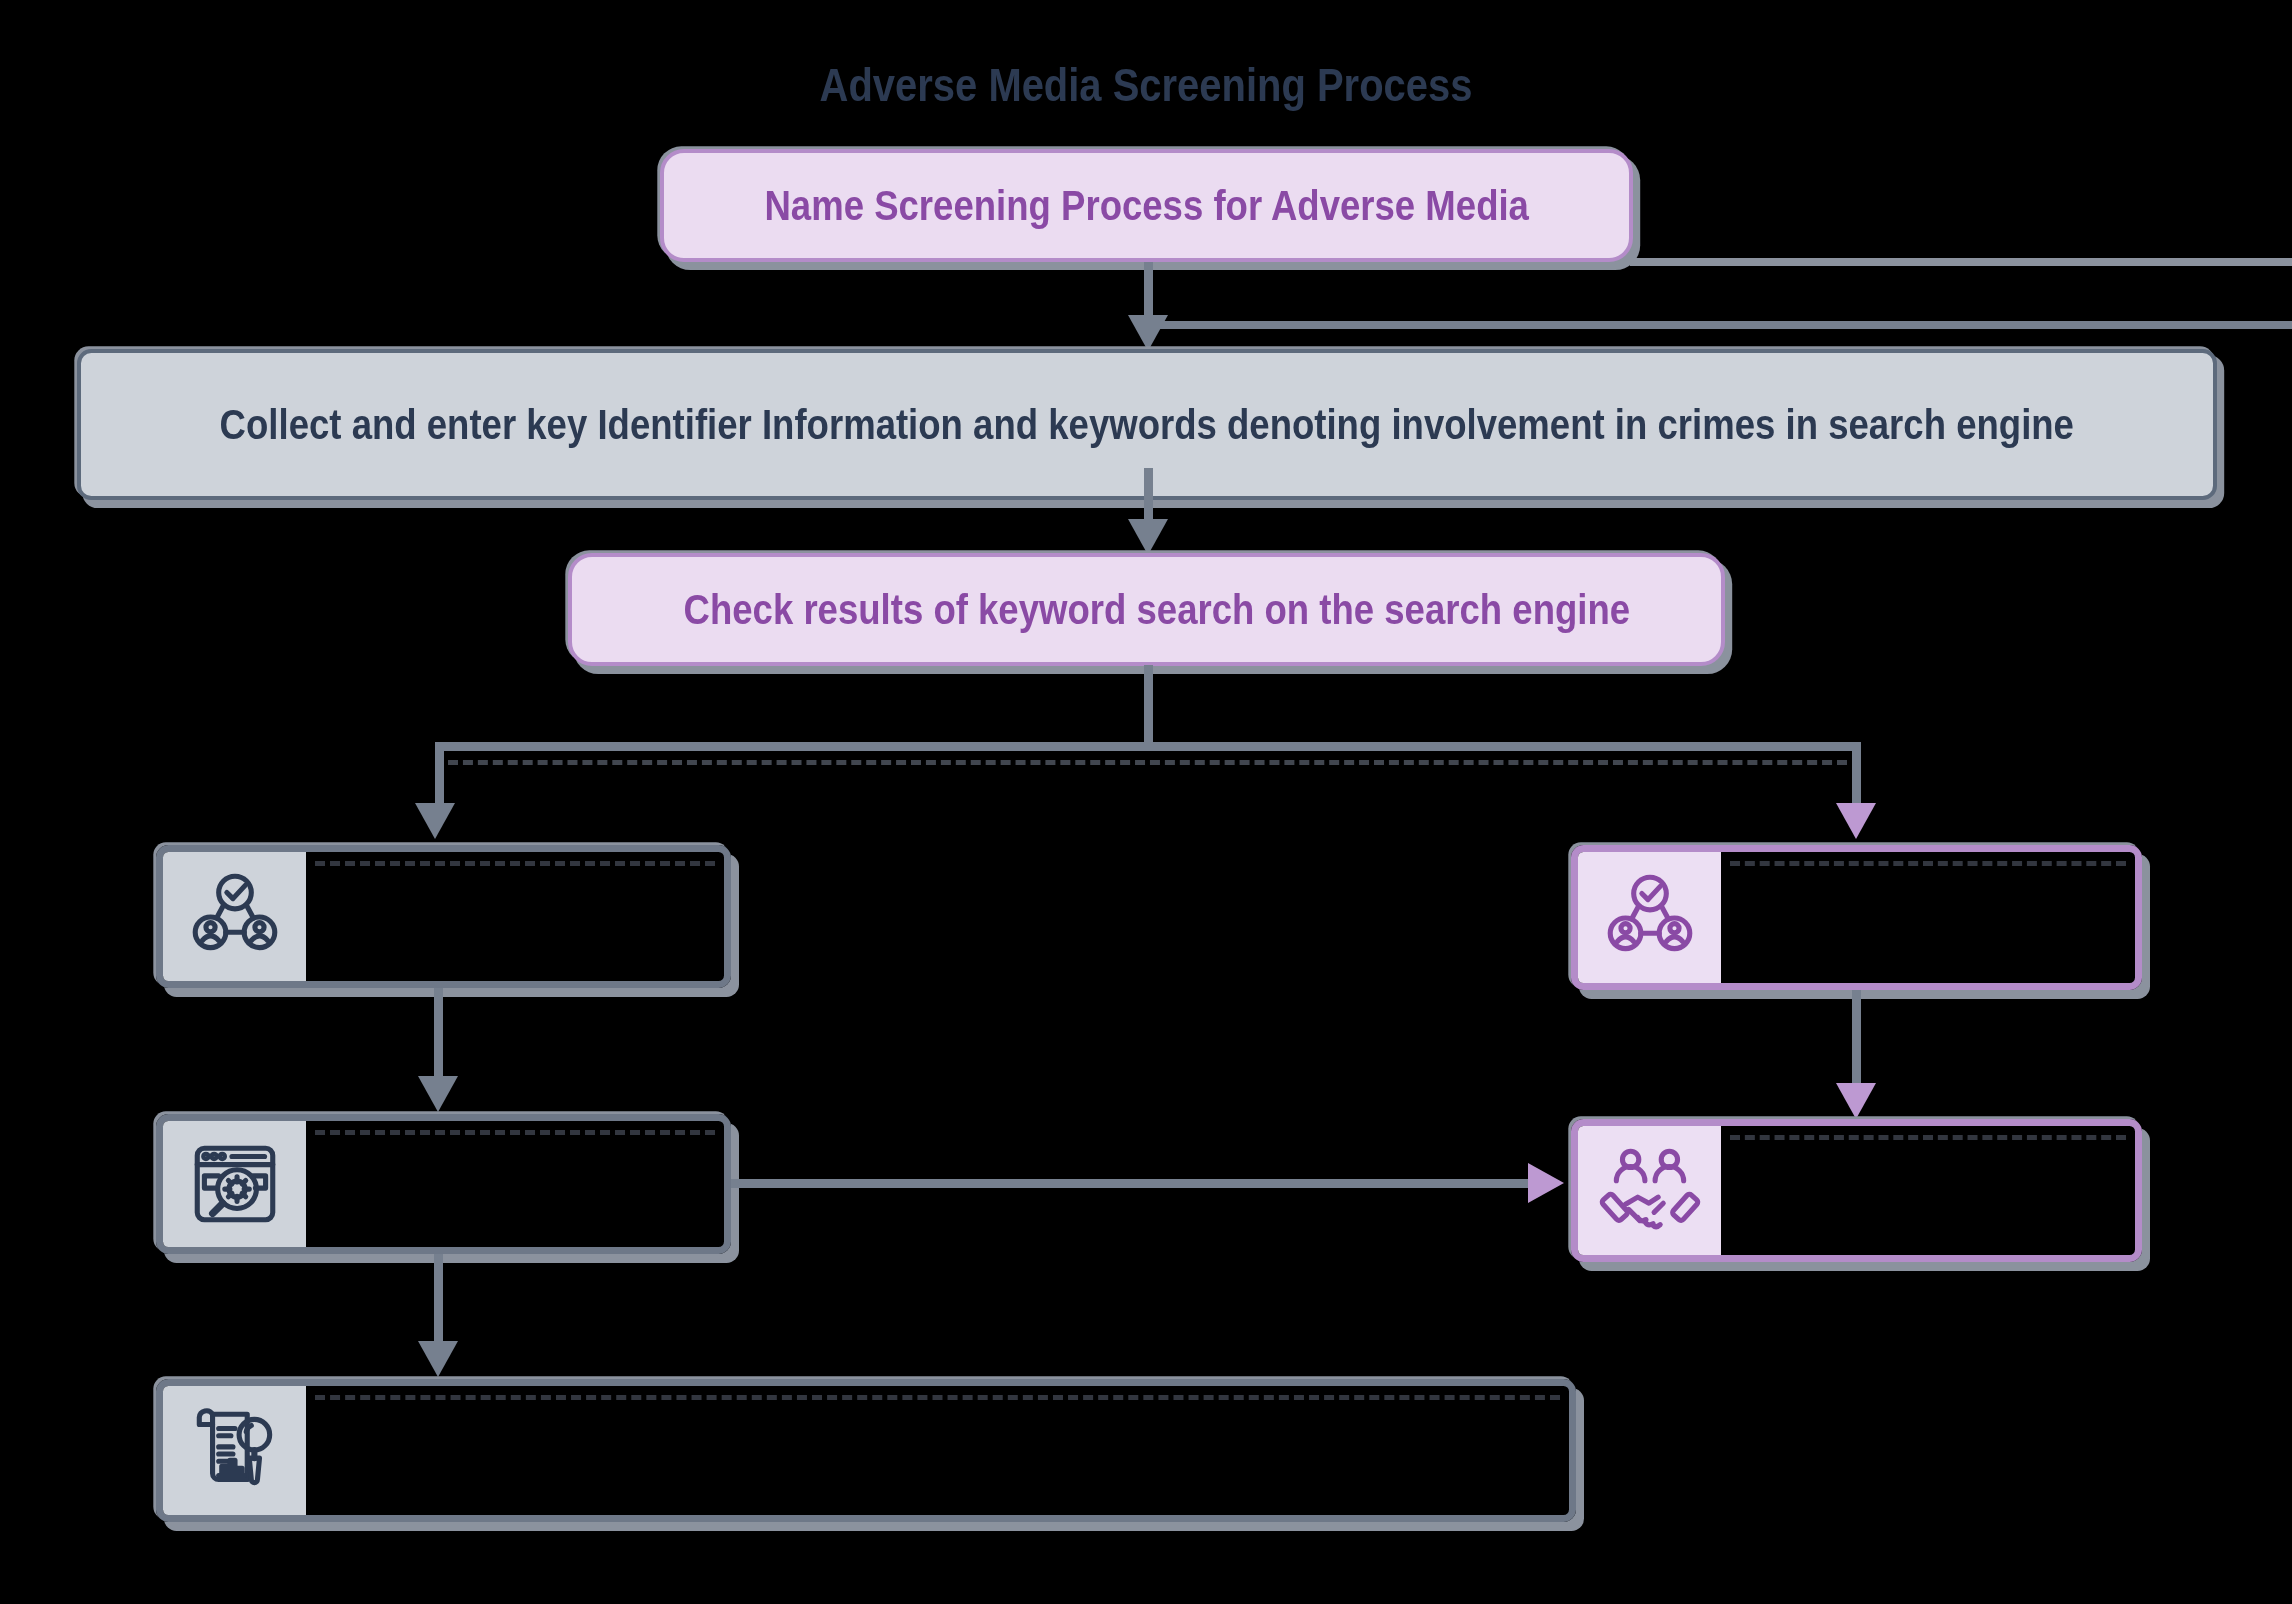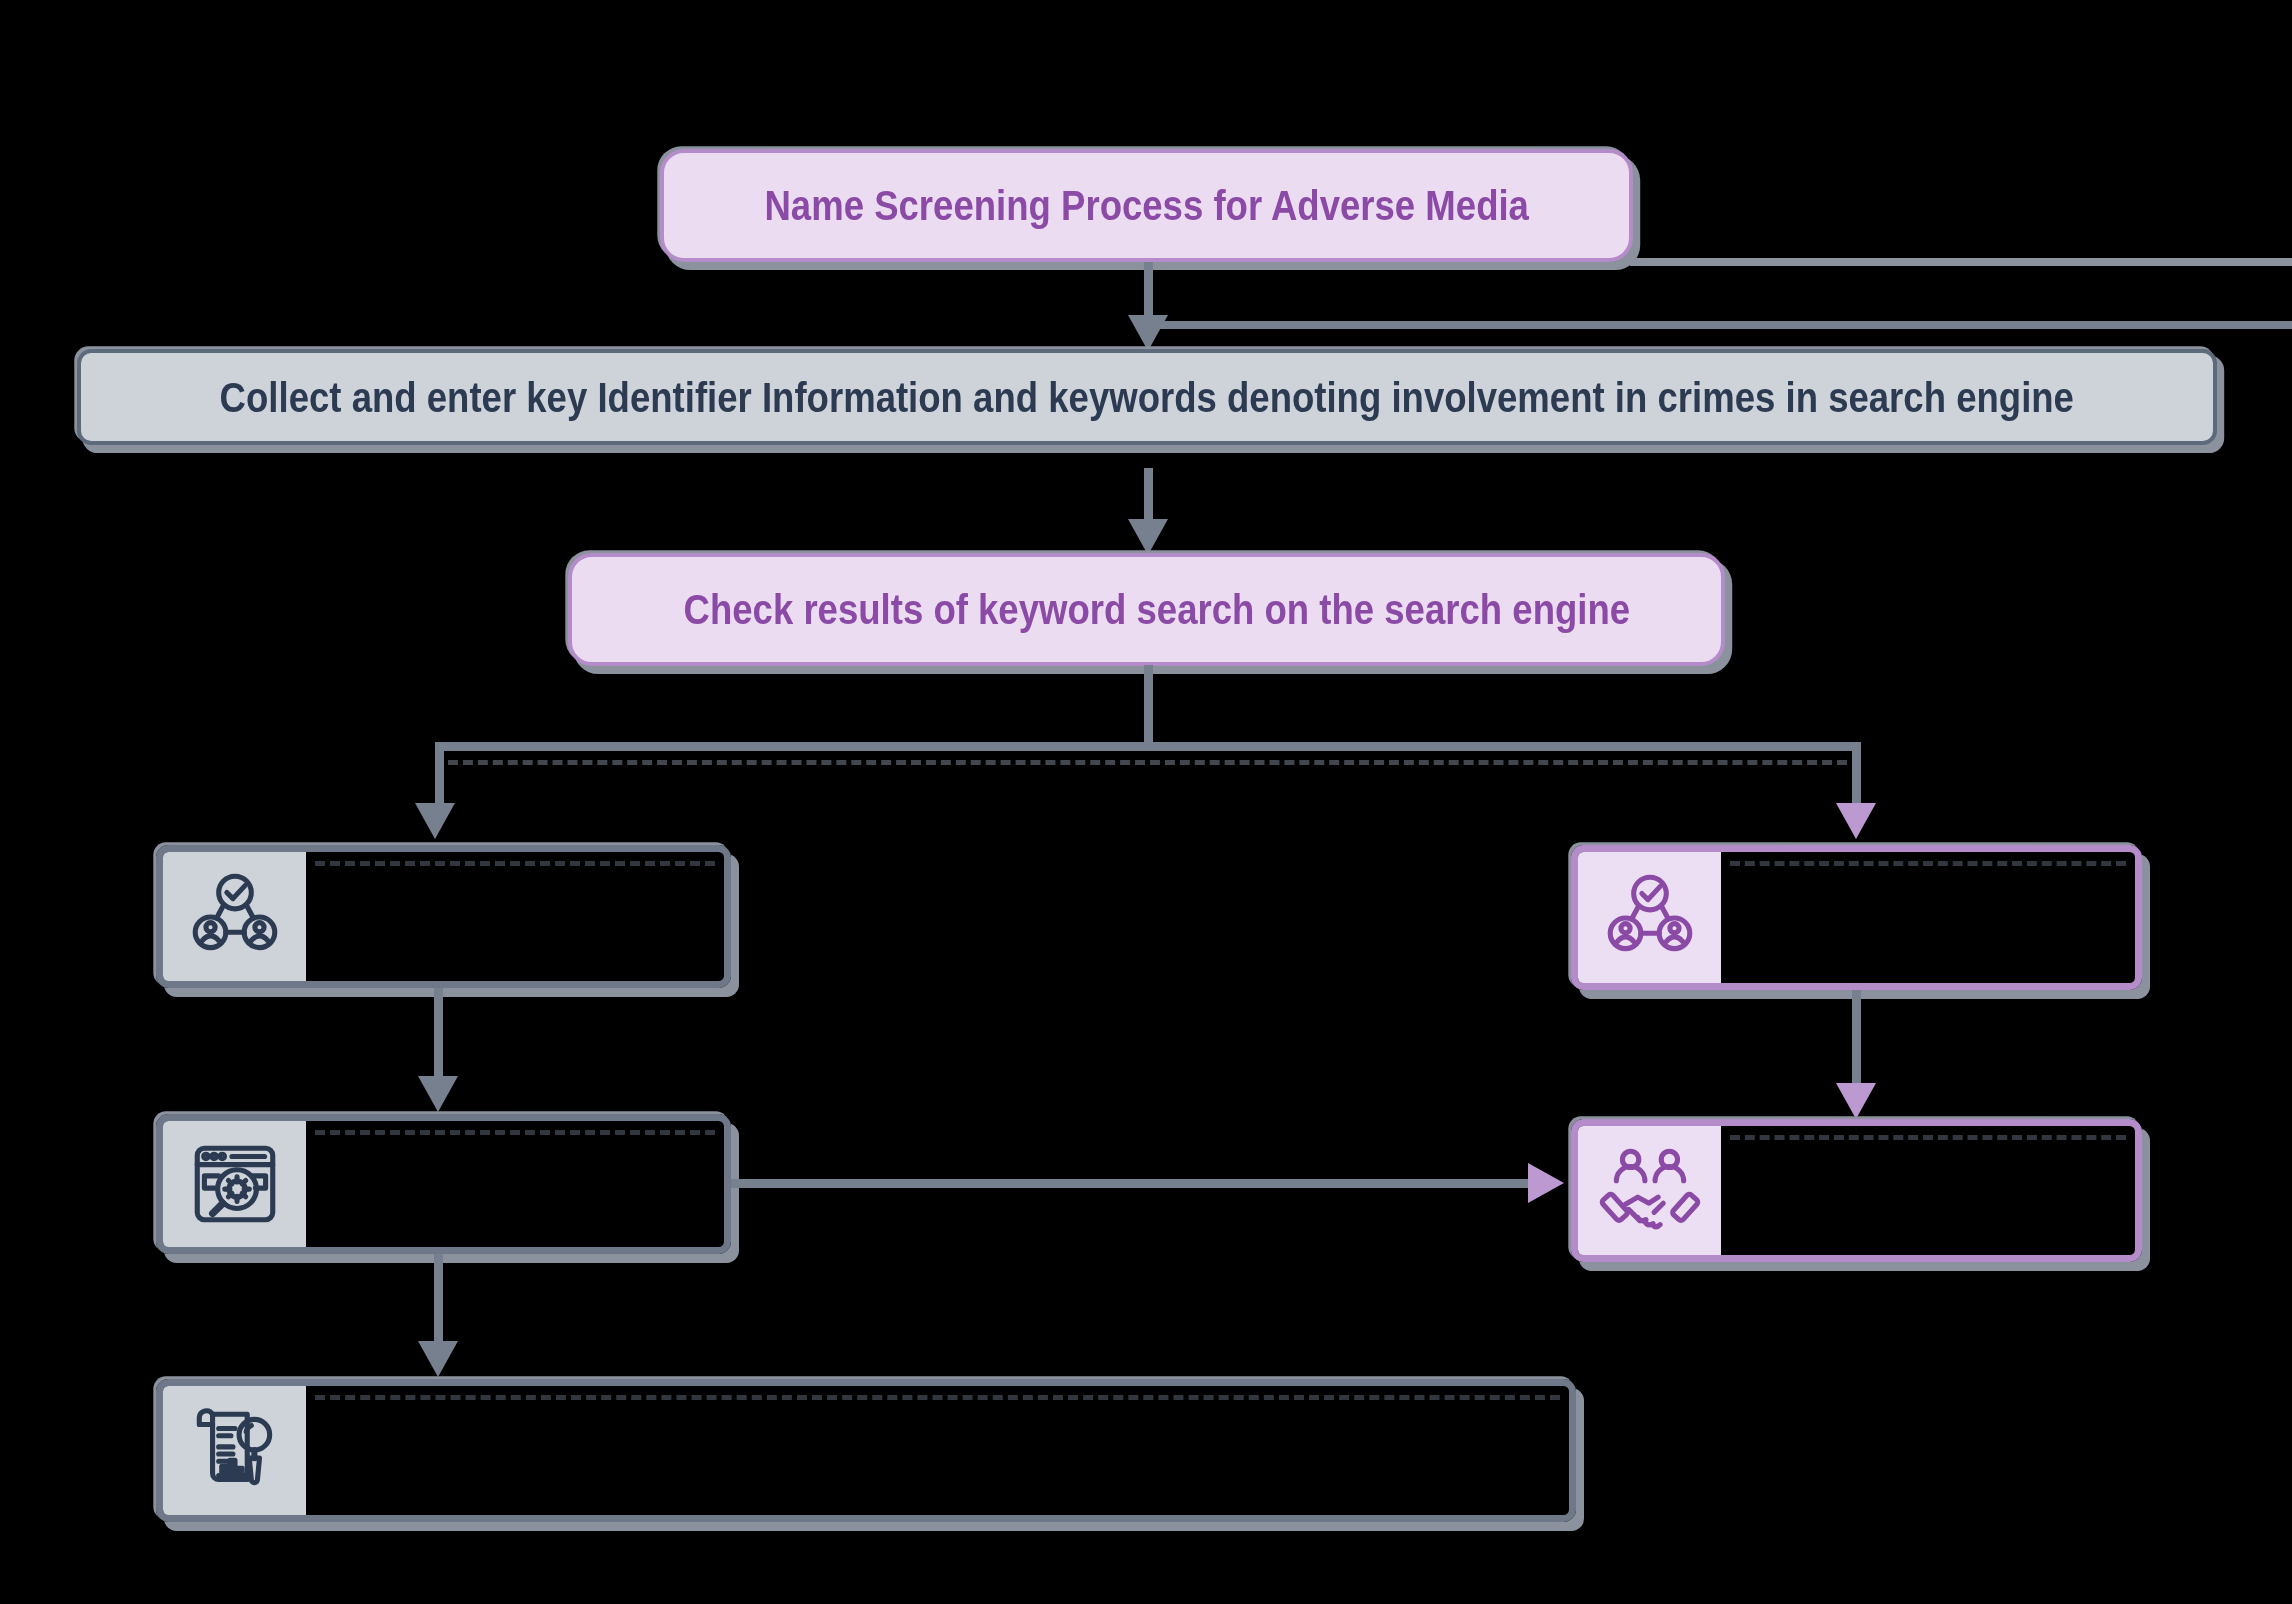--- a/index.html
+++ b/index.html
@@ -12,21 +12,21 @@
   .title{position:absolute;left:0;right:0;top:59px;text-align:center;
          color:var(--navy);font-size:47px;font-weight:bold;line-height:1.1;}
 
   
   .step{position:absolute;display:flex;align-items:center;justify-content:center;
         font-size:43px;font-weight:bold;border-radius:24px;
         box-shadow:6.3px 7.2px 0 0.9px var(--shadow), -2.7px -2.7px 0 0 var(--shadow);}
   .step.purple{background:var(--purpleFill);border:4.5px solid var(--purpleBorder);color:var(--purpleText);}
   .step.gray{background:var(--grayFill);border:4.5px solid var(--grayBorder);color:var(--navy);border-radius:14.3px;}
   #step1{left:660px;top:149px;width:973px;height:113px;}
-  #step2{left:77px;top:349px;width:2140px;height:96px;}
+  #step2{left:77px;top:349px;width:2140px;height:151px;}
   #step3{left:568px;top:553px;width:1157px;height:113px;padding-left:21px;}
 
   
   .vline,.hline{position:absolute;background:var(--line);}
   .dashline{position:absolute;border-top:5.4px dashed rgba(118,128,143,0.55);height:0;}
   .ah-down{position:absolute;width:0;height:0;
            border-left:20.6px solid transparent;border-right:20.6px solid transparent;
            border-top:36px solid var(--line);}
   .ah-down.purple{border-top-color:var(--purpleArrow);}
   .ah-right{position:absolute;width:0;height:0;
@@ -72,20 +72,21 @@
   #rbox1{left:1571px;top:845px;width:571px;height:145px;}
   #lbox2{left:156px;top:1114px;width:575px;height:140px;}
   #rbox2{left:1571px;top:1119px;width:571px;height:143px;}
   #lbox3{left:156px;top:1379px;width:1420px;height:143px;}
 </style>
 </head>
 <body>
 
 <div class="canvas">
 
+  <div class="title"><span class="squish">Adverse Media Screening Process</span></div>
 
   <div class="step purple" id="step1">
     <span class="squish">Name Screening Process for Adverse Media</span>
   </div>
 
   <div class="hline" id="line-a"></div>
   <div class="hline" id="line-b"></div>
 
   <div class="vline" id="c1-shaft"></div>
   <div class="ah-down" id="c1-head"></div>

